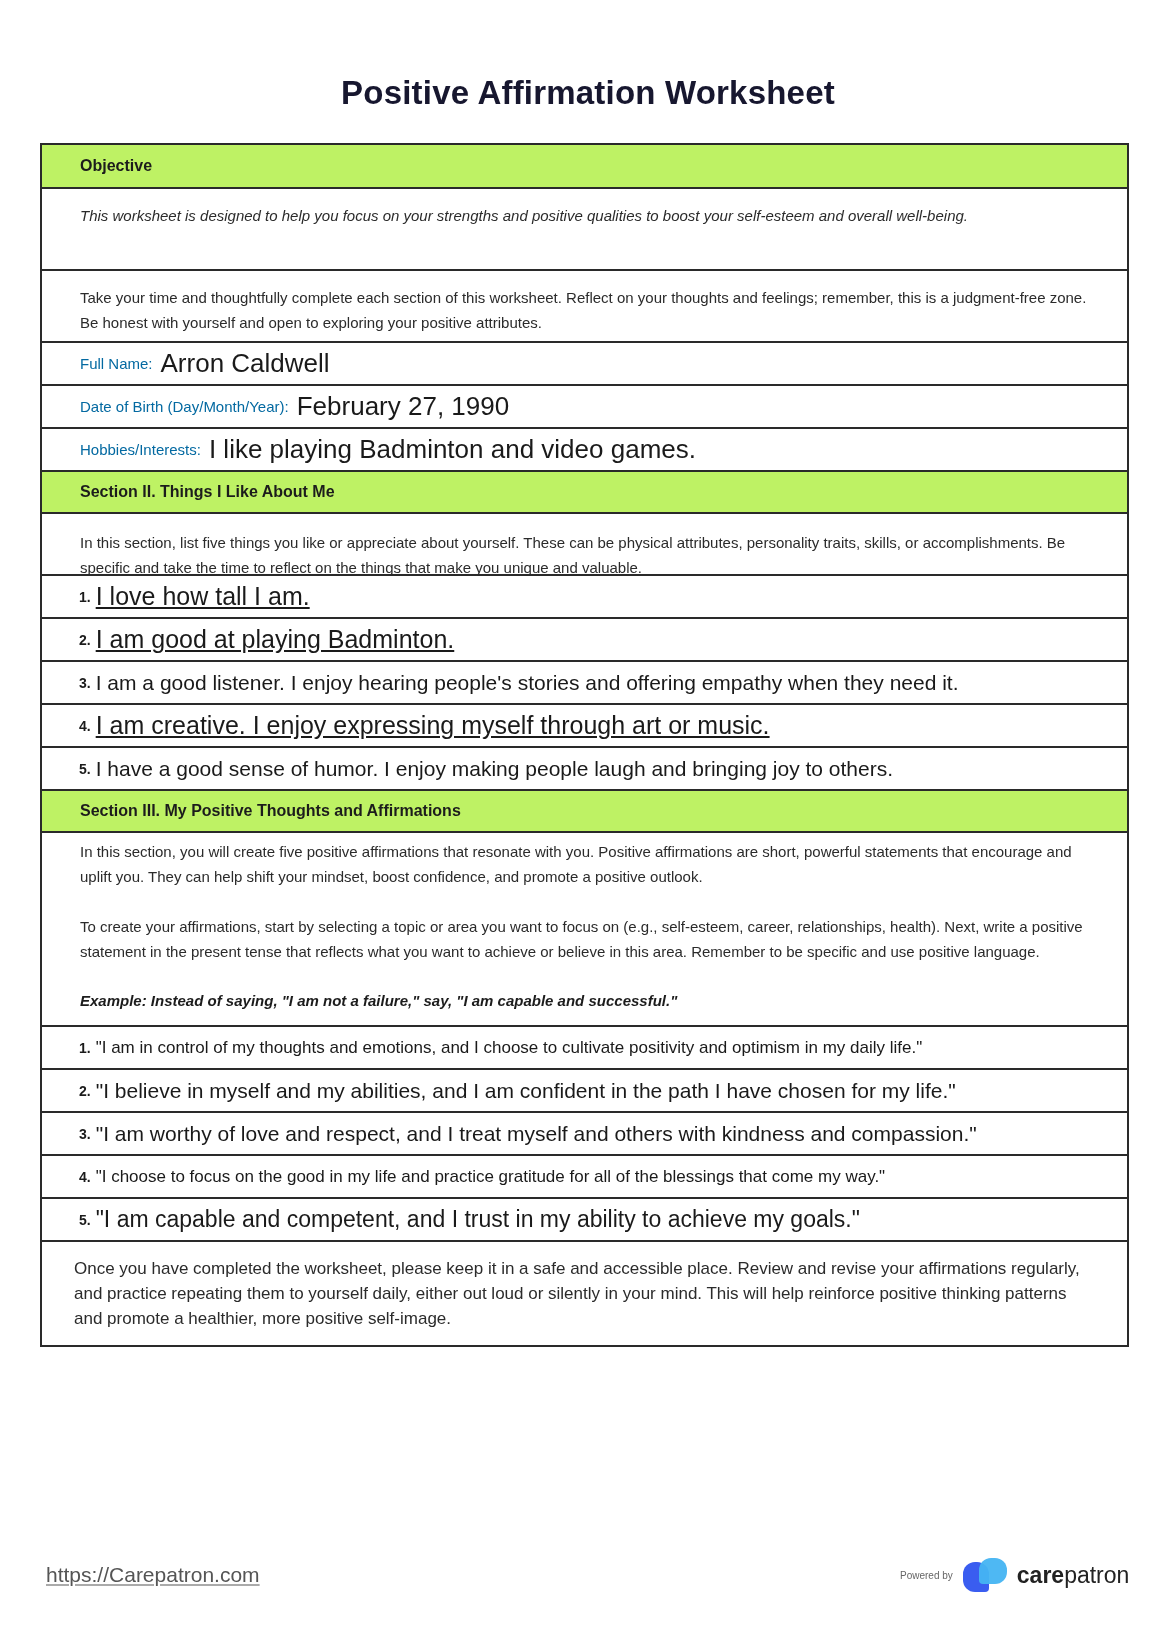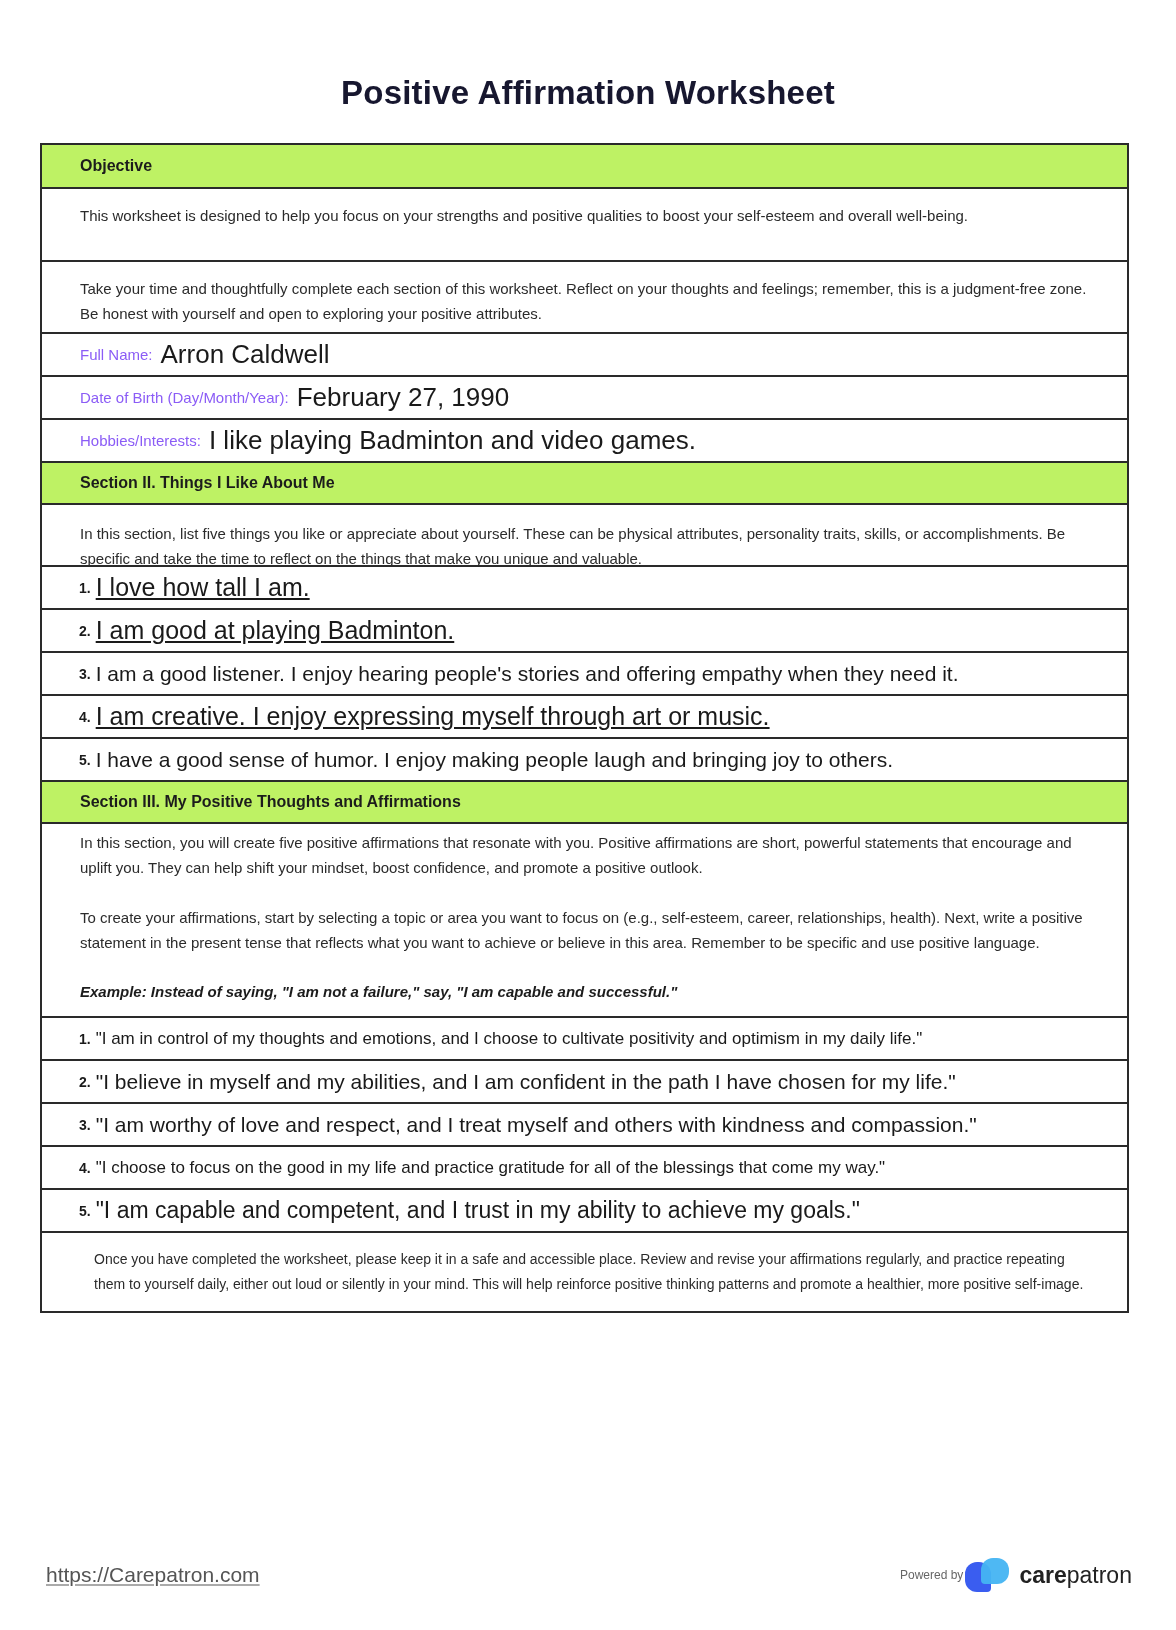--- a/index.html
+++ b/index.html
@@ -25,66 +25,66 @@
     }
     .body-text {
       padding: 14px 38px 12px 38px; font-size: 15px; line-height: 25px; color: #2b2b2b;
     }
     .body-text p + p { margin-top: 25px; }
     .body-text .example { font-weight: bold; font-style: italic; color: #1c1c1c; }
 
     .field {
       height: 43px; display: flex; align-items: center; padding-left: 38px;
     }
-    .field .lbl { font-size: 15px; color: #8b5cf6; margin-right: 8px; }
+    .field .lbl { font-size: 15px; color: #0369a1; margin-right: 8px; }
     .field .val { font-size: 26px; color: #1a1a1a; }
 
     .item {
       height: 43px; display: flex; align-items: center; padding-left: 37px;
     }
     .item .num { font-size: 14px; font-weight: bold; margin-right: 5px; color: #1a1a1a; }
     .item .txt { color: #1a1a1a; }
     .s25 { font-size: 25px; text-decoration: underline; }
     .s17 { font-size: 17px; }
     .s20 { font-size: 21px; }
     .s23 { font-size: 23px; }
 
     .closing {
-      padding: 14px 38px 14px 52px; font-size: 14px; line-height: 25px; color: #2b2b2b;
+      padding: 14px 38px 14px 32px; font-size: 17px; line-height: 25px; color: #2b2b2b;
     }
 
     .footer-link {
       position: absolute; left: 46px; top: 1563px; font-size: 21px; color: #555;
       text-decoration: underline; text-decoration-color: #aaa;
     }
     .brand {
       position: absolute; left: 900px; top: 1558px; display: flex; align-items: center;
     }
-    .brand .powered { font-size: 12px; color: #666; margin-right: 2px; text-align: center; }
+    .brand .powered { font-size: 10px; color: #666; margin-right: 10px; text-align: center; }
     .brand .logo { width: 48px; height: 34px; position: relative; margin-right: 6px; }
     .brand .logo .a {
       position: absolute; left: 0; top: 4px; width: 26px; height: 30px;
       background: #3a5df0; border-radius: 12px 12px 4px 12px;
     }
     .brand .logo .b {
       position: absolute; left: 16px; top: 0px; width: 28px; height: 26px;
       background: #45b4f2; border-radius: 12px 12px 12px 4px; opacity: 0.95;
     }
     .brand .word { font-size: 23px; color: #222; }
     .brand .word b { font-weight: bold; }
   </style>
 </head>
 <body>
 
 <div class="title">Positive Affirmation Worksheet</div>
 
 <div class="sheet">
 
   <div class="row hdr">Objective</div>
-  <div class="row body-text" style="height:73px;">This worksheet is designed to help you focus on your strengths and positive qualities to boost your self-esteem and overall well-being.</div>
+  <div class="row body-text" style="height:82px;font-style:italic;">This worksheet is designed to help you focus on your strengths and positive qualities to boost your self-esteem and overall well-being.</div>
 
   <div class="row body-text" style="height:72px;">Take your time and thoughtfully complete each section of this worksheet. Reflect on your thoughts and feelings; remember, this is a judgment-free zone. Be honest with yourself and open to exploring your positive attributes.</div>
 
   <div class="row field">
     <span class="lbl">Full Name:</span>
     <span class="val">Arron Caldwell</span>
   </div>
   <div class="row field">
     <span class="lbl">Date of Birth (Day/Month/Year):</span>
     <span class="val">February 27, 1990</span>

